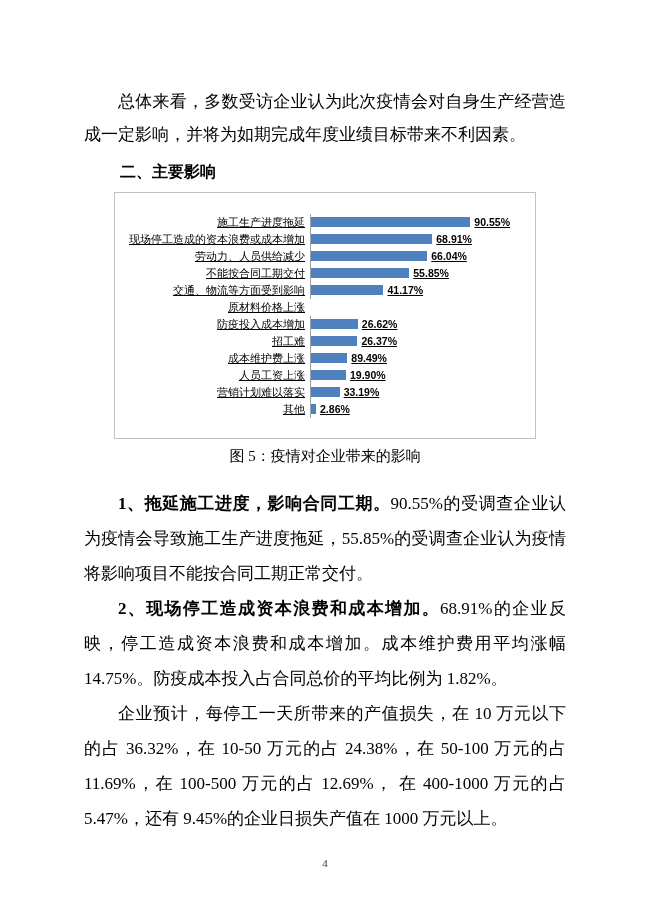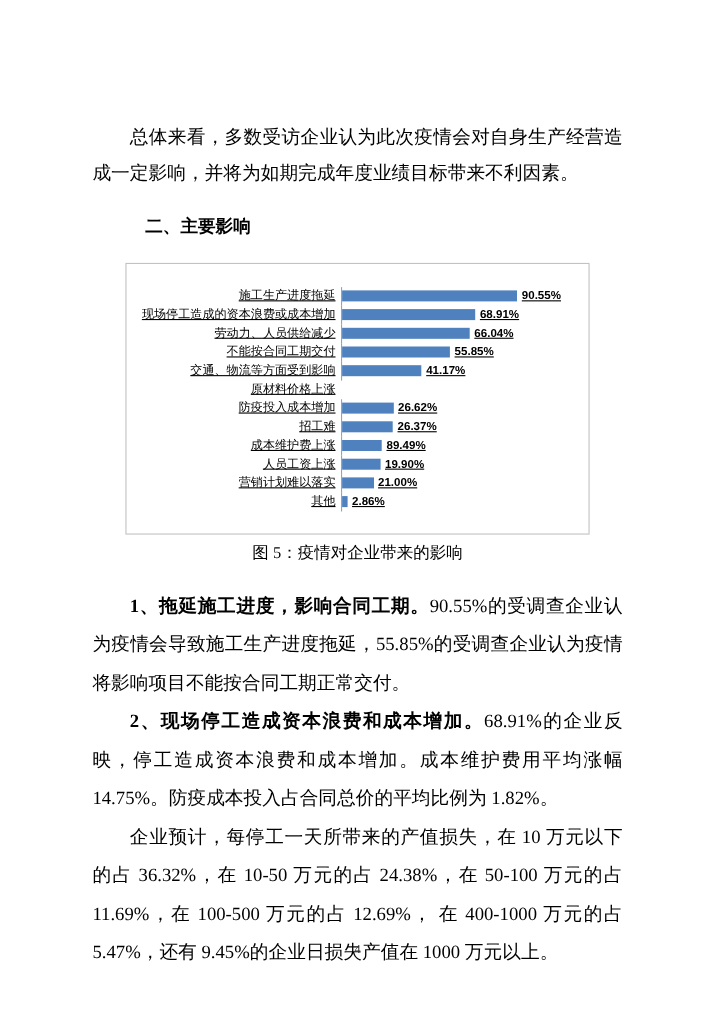--- a/index.html
+++ b/index.html
@@ -3,27 +3,27 @@
 <meta charset="utf-8">
 <style>
   * { box-sizing: border-box; }
   html, body { margin: 0; padding: 0; }
   body {
     width: 650px; height: 919px;
     background: #ffffff; color: #000;
     font-family: "Liberation Serif", "DejaVu Serif", serif;
     position: relative; overflow: hidden;
   }
-  .content { padding: 108px 84px 0 84px; }
+  .content { padding: 85px 84px 0 84px; }
   .intro {
     margin: 0; font-size: 17px; line-height: 33px;
     text-align: justify; text-indent: 2em;
   }
   .heading {
-    margin: 16px; font-size: 16px; line-height: 33px; font-weight: bold;
+    margin: 4px; font-size: 16px; line-height: 33px; font-weight: bold;
     font-family: "Liberation Sans", "DejaVu Sans", sans-serif;
     text-indent: 2em;
   }
   .chart {
     margin: 3px 0 0 30px; width: 422px; height: 247px;
     border: 1px solid #c2c2c2; background: #fff;
     display: flex; align-items: center; text-decoration: underline;
   }
   .chart-rows { width: 100%; padding-left: 4px; }
   .chart-row { display: flex; align-items: center; height: 17px; }
@@ -128,21 +128,21 @@
           <span class="cat-label">人员工资上涨</span>
           <div class="bar-track">
             <div class="bar" style="width: 35.024px; background: rgb(78, 129, 189);"></div>
             <span class="val-label">19.90%</span>
           </div>
         </div>
         <div class="chart-row">
           <span class="cat-label">营销计划难以落实</span>
           <div class="bar-track">
             <div class="bar" style="width: 28.6704px; background: rgb(78, 129, 189);"></div>
-            <span class="val-label">21.00%</span>
+            <span class="val-label">33.19%</span>
           </div>
         </div>
         <div class="chart-row">
           <span class="cat-label">其他</span>
           <div class="bar-track">
             <div class="bar" style="width: 5.0336px; background: rgb(78, 129, 189);"></div>
             <span class="val-label">2.86%</span>
           </div>
         </div>
       </div>

